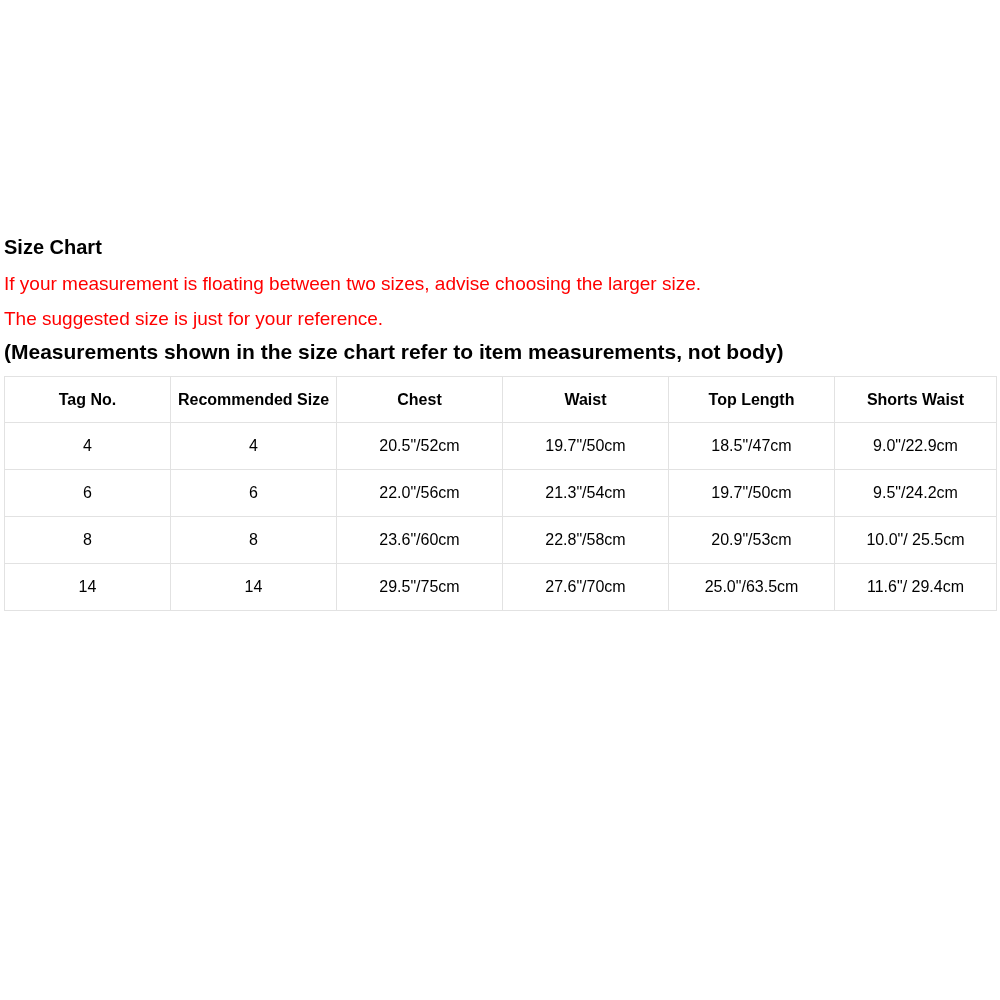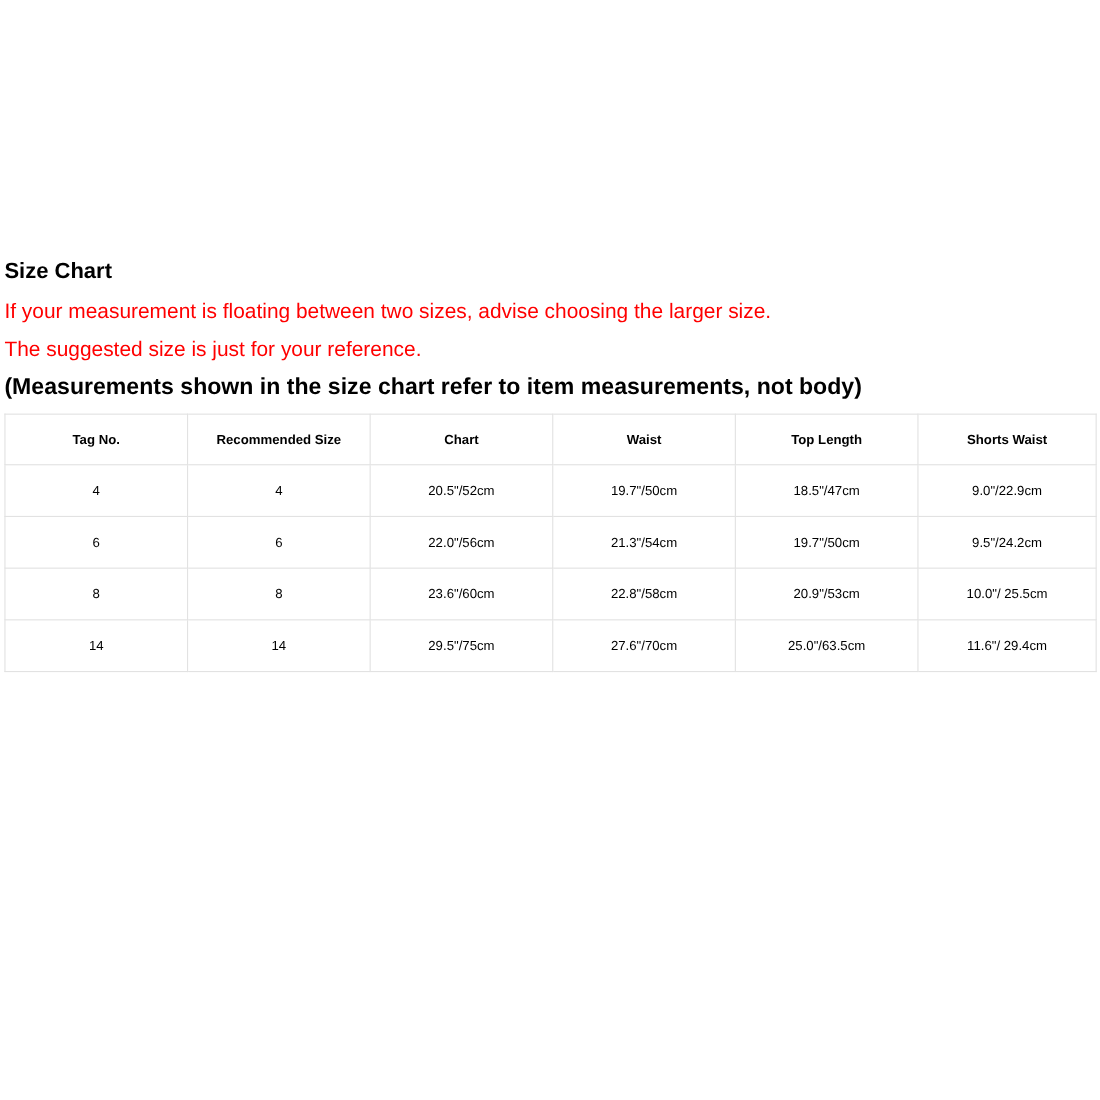--- a/index.html
+++ b/index.html
@@ -50,21 +50,21 @@
   table.size-table {
     border-collapse: collapse;
     width: 992px;
     table-layout: fixed;
     margin-top: 6px;
   }
   table.size-table th,
   table.size-table td {
     border: 1px solid #e2e2e2;
     text-align: center;
-    font-size: 12px;
+    font-size: 16px;
     color: #000000;
     height: 47px;
     padding: 0 4px;
     box-sizing: border-box;
   }
   table.size-table th {
     font-weight: bold;
     height: 46px;
   }
   table.size-table col.c0 { width: 166px; }
@@ -92,21 +92,21 @@
           <col class="c1">
           <col class="c2">
           <col class="c3">
           <col class="c4">
           <col class="c5">
       </colgroup>
       <thead>
         <tr>
           <th>Tag No.</th>
           <th>Recommended Size</th>
-          <th>Chart</th>
+          <th>Chest</th>
           <th>Waist</th>
           <th>Top Length</th>
           <th>Shorts Waist</th>
         </tr>
       </thead>
       <tbody>
         <tr>
           <td>4</td>
           <td>4</td>
           <td>20.5"/52cm</td>

